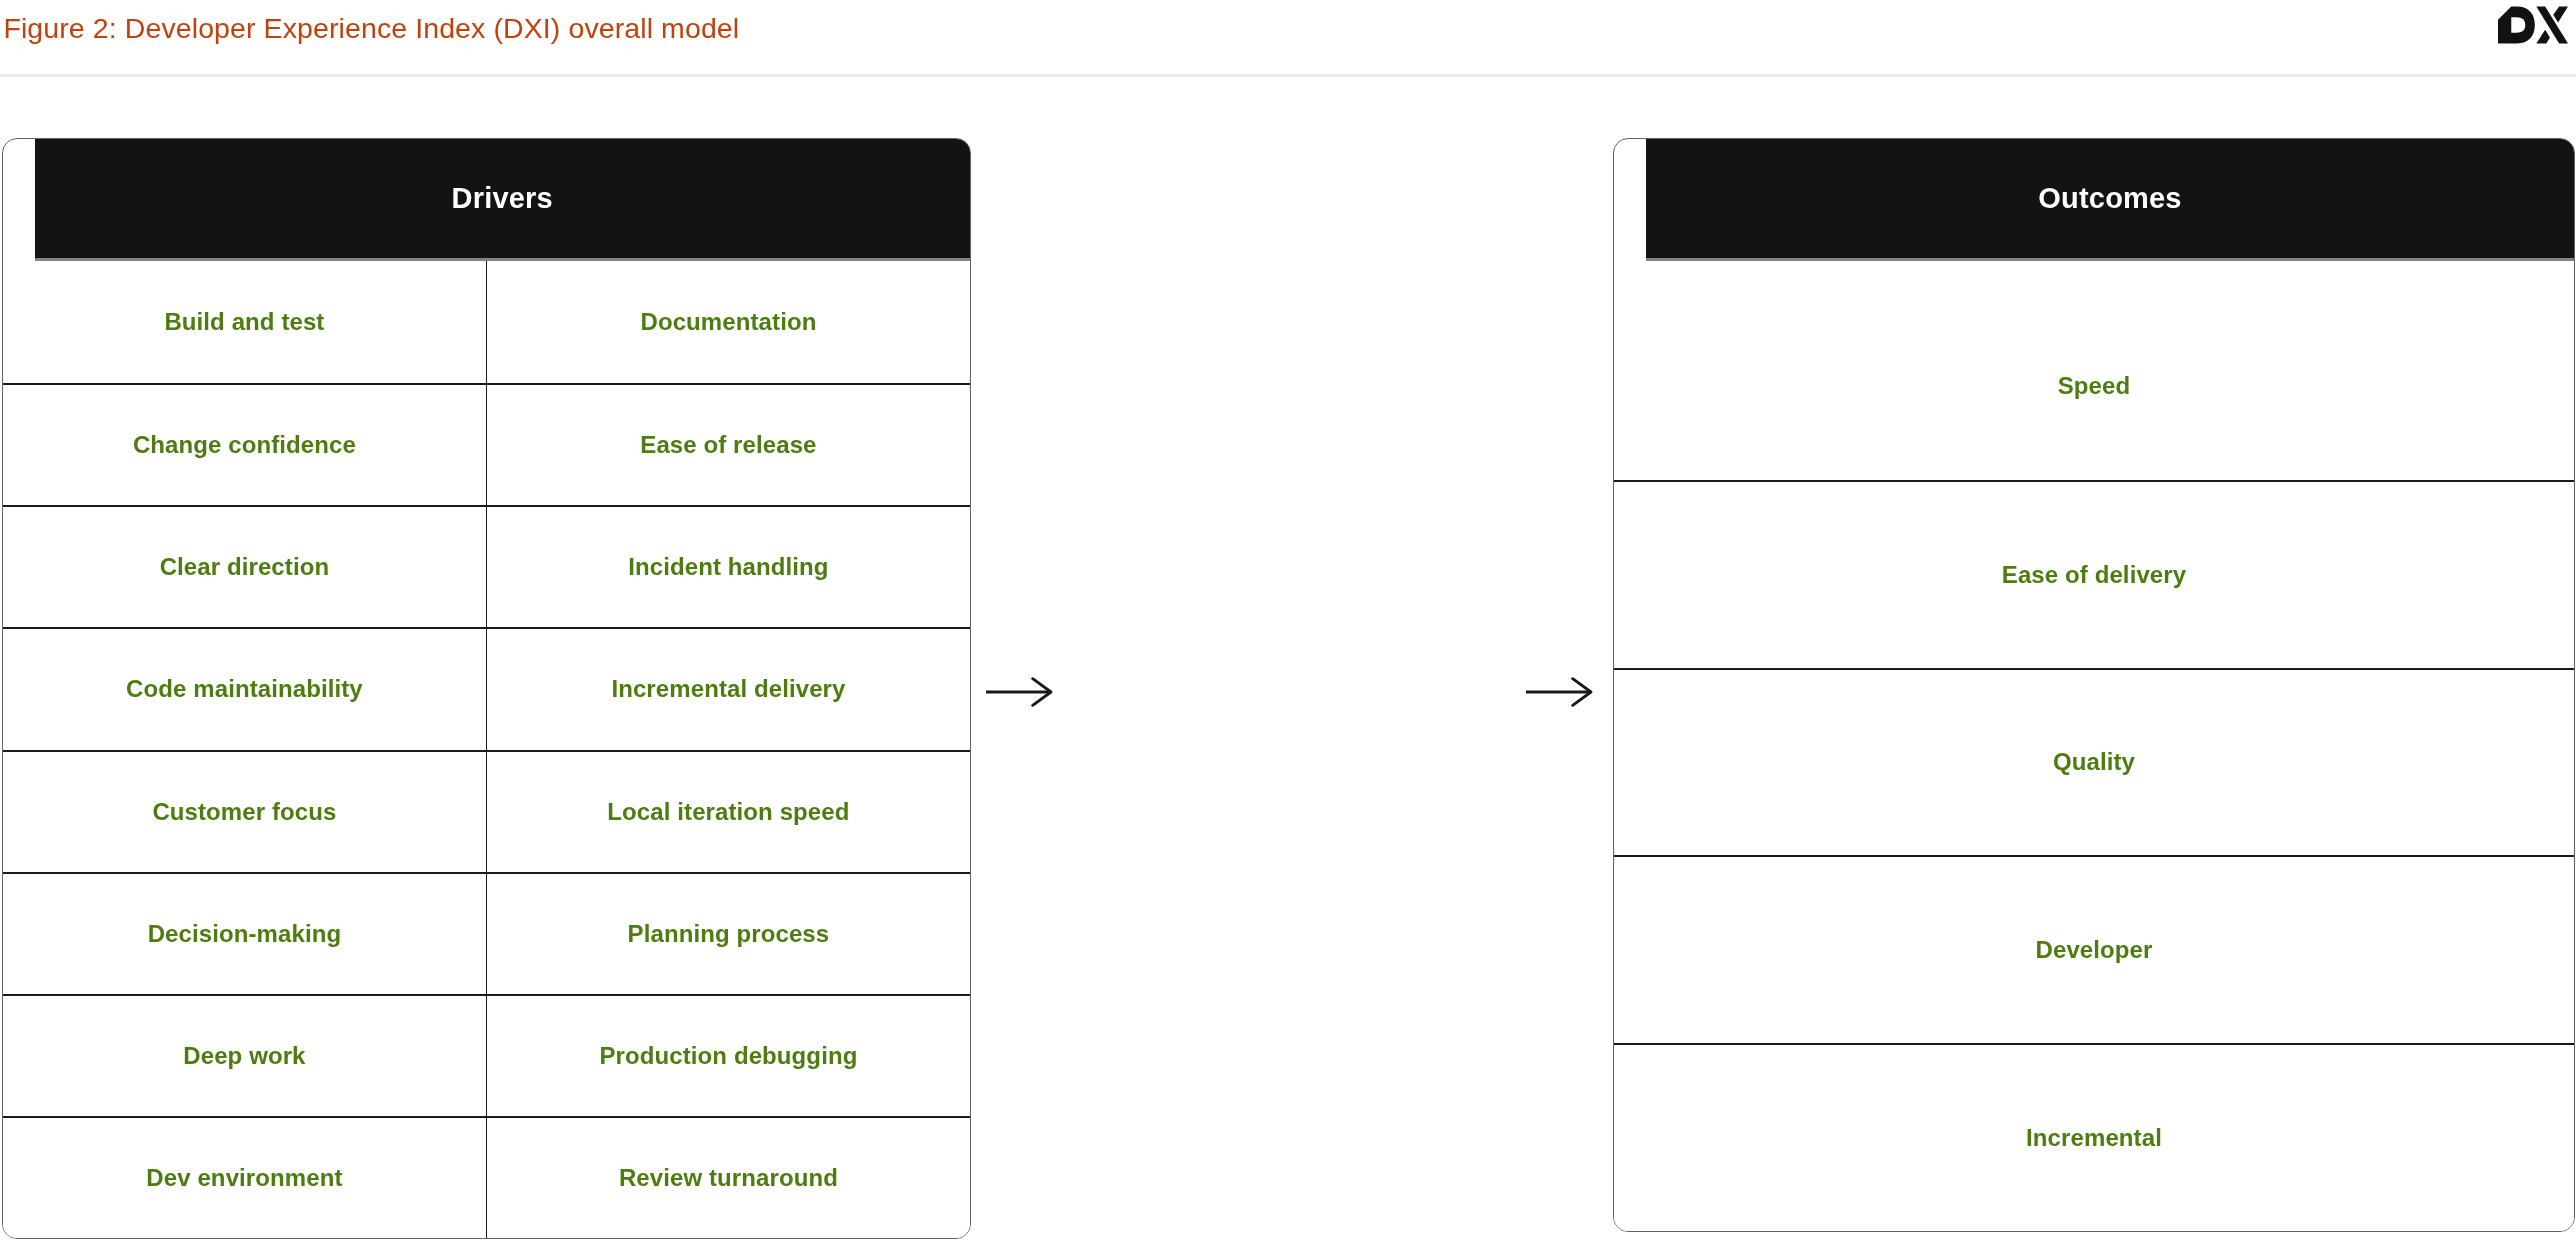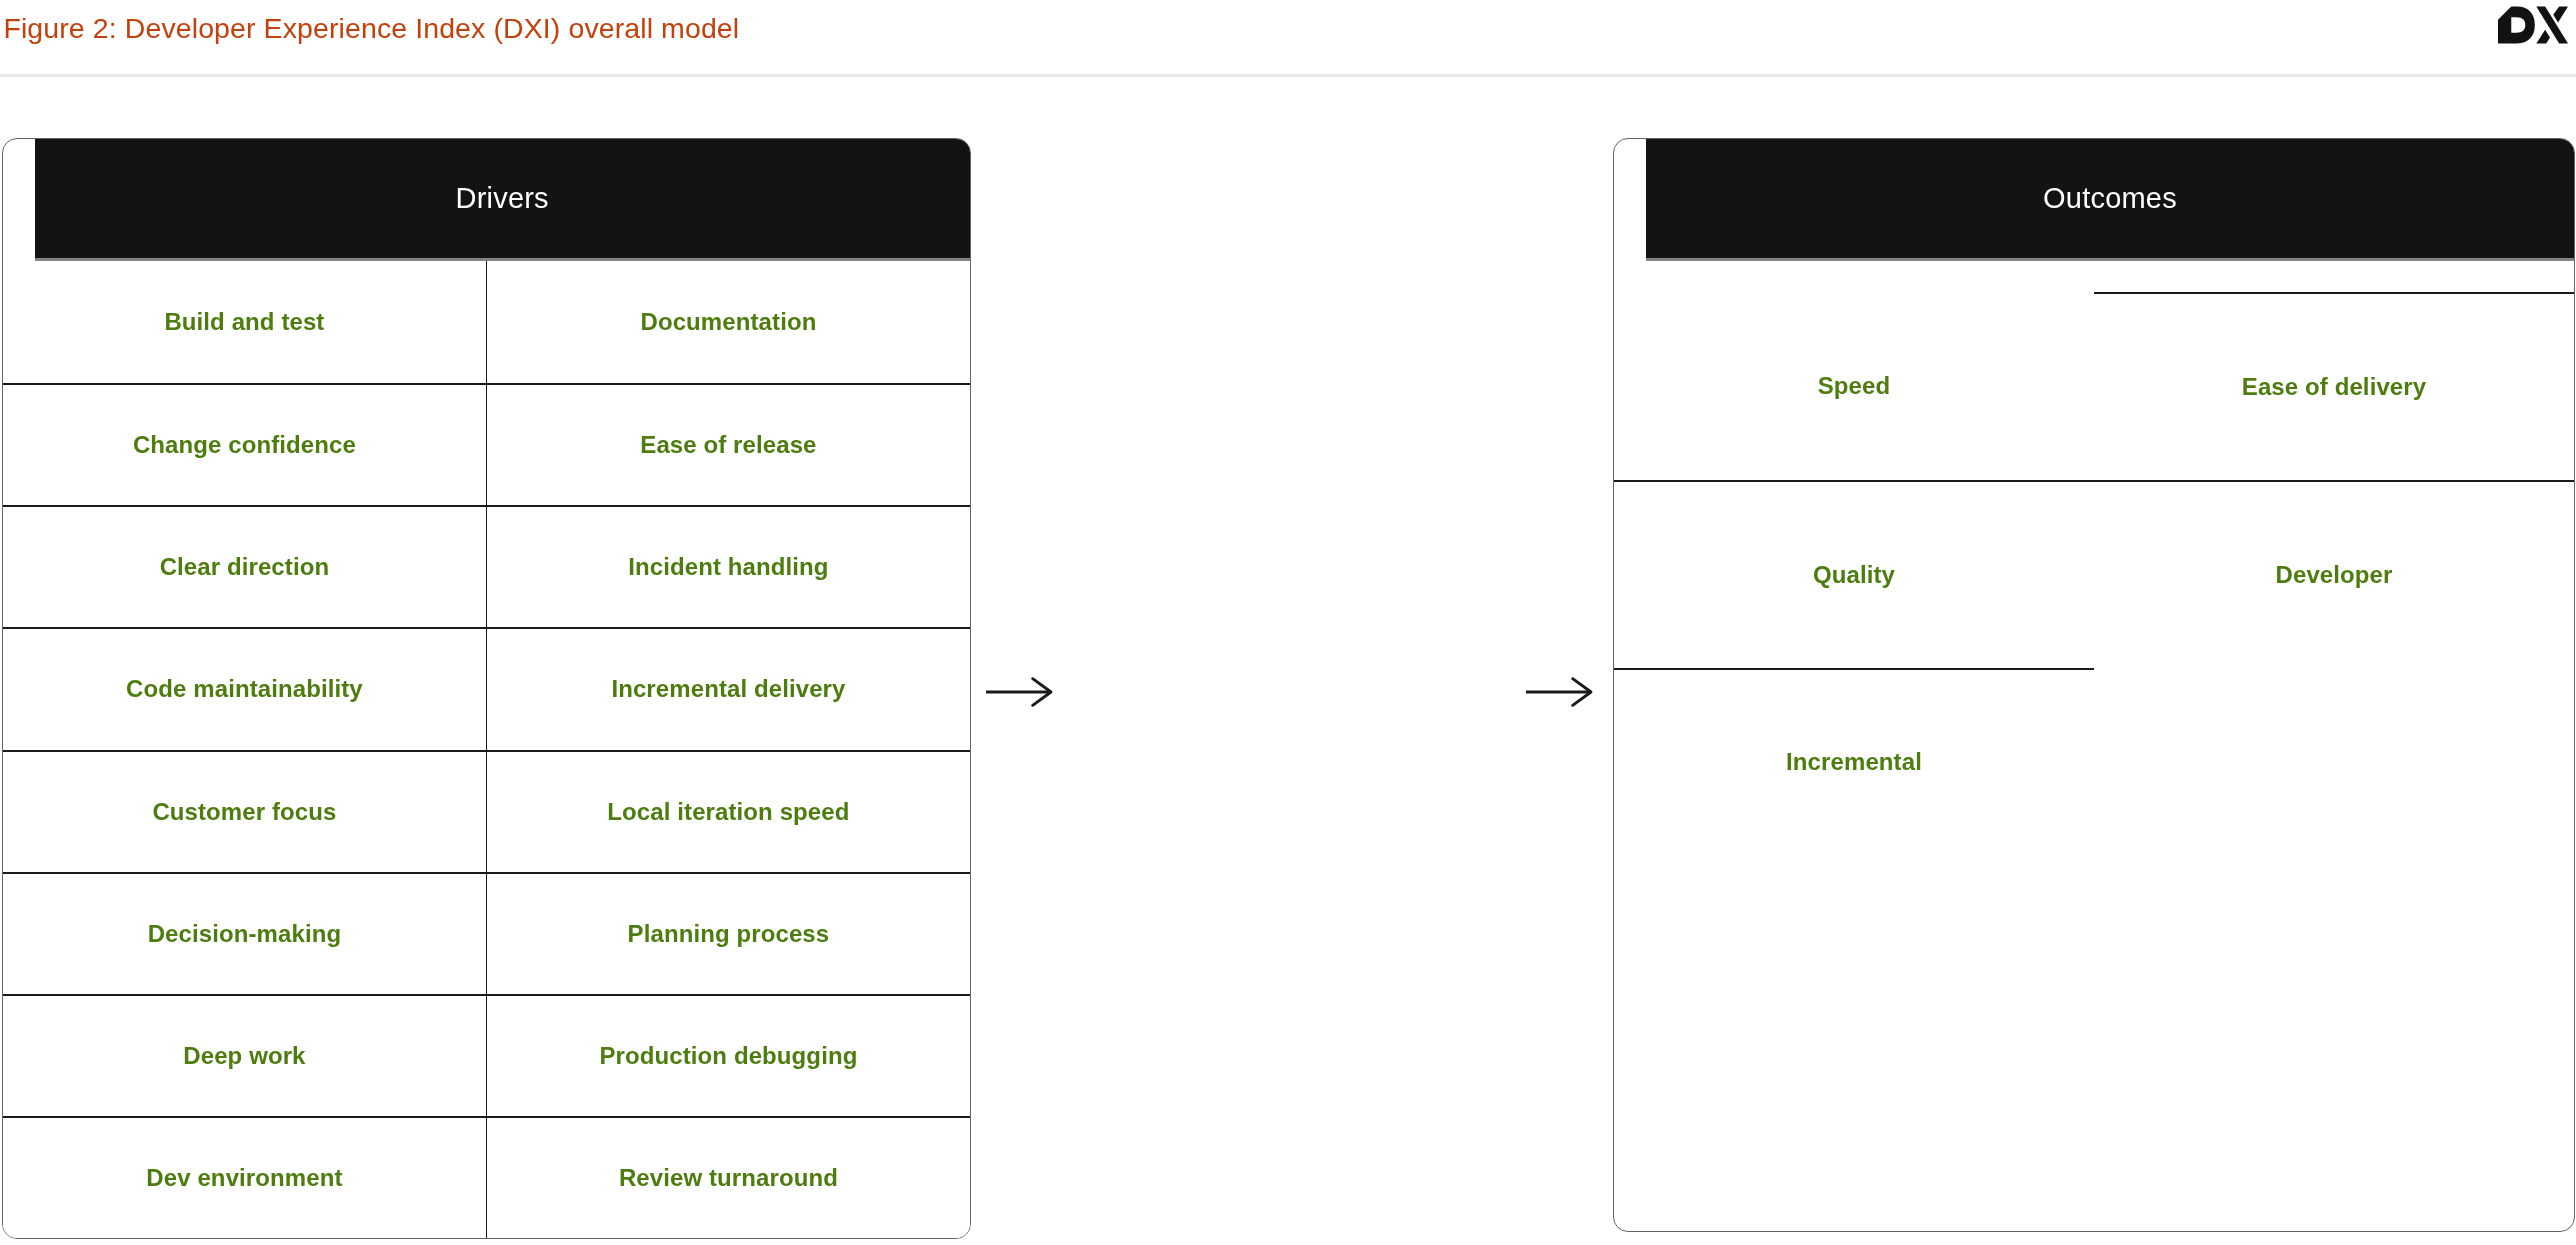--- a/index.html
+++ b/index.html
@@ -48,31 +48,31 @@
     flex-direction: column;
   }
   .drivers-table { left: 1.7px;    top: 138px; width: 969px; height: 1101px; }
   .outcomes-table{ left: 1613px; top: 138px; width: 962px; height: 1094px; }
 
   .thead {
     flex: 0 0 122px;
     background: #131313;
     color: #ffffff;
     font-size: 29px;
-    font-weight: 400;
+    font-weight: 700;
     display: flex;
     align-items: center;
     justify-content: center;
     border-bottom: 3.4px solid #838383;
     letter-spacing: 0.2px;
     margin-left: 32px;
   }
   .tbody { flex: 1 1 auto; display: grid; }
   .drivers-body  { grid-template-columns: 1fr 1fr; grid-template-rows: repeat(8, 1fr); }
-  .outcomes-body { grid-template-columns: 1fr 1fr;     grid-template-rows: repeat(5, 1fr); margin-top: 31px; }
+  .outcomes-body { grid-template-columns: 1fr;     grid-template-rows: repeat(5, 1fr); margin-top: 31px; }
 
   .cell {
     display: flex;
     align-items: center;
     justify-content: center;
     font-size: 24px;
     font-weight: 700;
     color: #4d7c0f;
     letter-spacing: 0.1px;
     border-top: 2.5px solid #1a1a1a;

